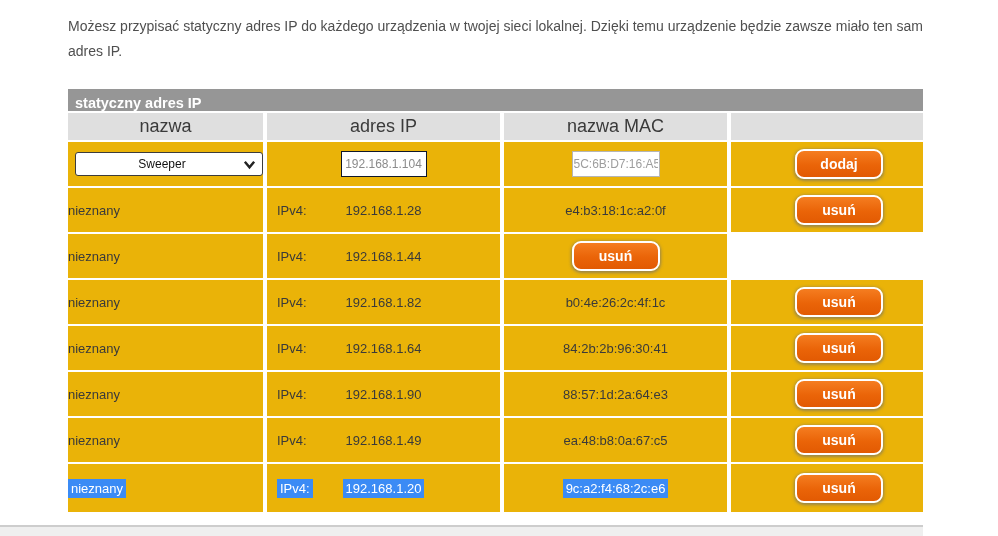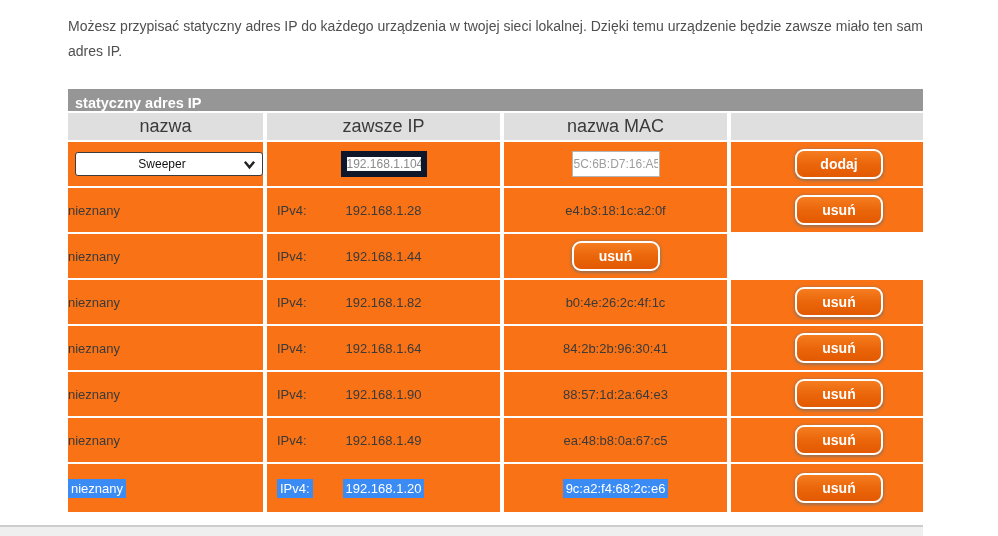--- a/index.html
+++ b/index.html
@@ -21,21 +21,21 @@
   }
 
   .grid-row {
     display:grid; grid-template-columns:195px 233px 223px 216px;
     column-gap:4px; margin-top:2px;
   }
   .header-row .cell { background:#dfdfdf; height:27px; }
   .header-row .cell { display:flex; align-items:center; justify-content:center;
     font-size:18px; color:#3a3a3a; }
 
-  .cell { background:#f97316; display:flex; align-items:center; justify-content:center;
+  .cell { background:#eab308; display:flex; align-items:center; justify-content:center;
     font-size:13px; color:#3a3a3a; }
   .data-row .cell { height:44px; }
   .last-row .cell { height:48px; }
 
   .name-cell { justify-content:flex-start; }
   .ip-cell { position:relative;text-align:right; }
   .ipv4-label { position:absolute; left:10px; }
 
   .select-wrap { position:relative; width:188px; margin-right:auto; margin-left:7px; }
   select.device-select {
@@ -43,21 +43,21 @@
     background:#ffffff; border:1px solid #3c3c3c; border-radius:3px;
     font-family:inherit; font-size:12px; color:#111;
     text-align:center; text-align-last:center; padding-right:24px; padding-left:10px;
   }
   .chevron { position:absolute; right:7px; top:6px; width:13px; height:13px; pointer-events:none; }
 
   input.txt-input {
     height:26px; background:#fff; text-align:center;
     font-family:inherit; font-size:12px;
   }
-  .ip-input { width:86px; border:6px solid #0f172a; color:#8b8b8b; }
+  .ip-input { width:86px; border:1px solid #0f172a; color:#8b8b8b; }
   .mac-input { width:88px; border:1px solid #b5b5b5; color:#9d9d9d; padding:0 1px; }
 
   .btn {
     min-width:88px; height:30px; padding:0 8px;
     background:linear-gradient(to bottom, #f57d20 0%, #ea6408 55%, #e25a02 100%);
     border:2px solid #ffffff; border-radius:9px;
     box-shadow:0 1px 3px 1px rgba(110,110,110,0.65);
     color:#ffffff; font-weight:bold; font-size:14px; font-family:inherit;
     cursor:pointer;
   }
@@ -77,21 +77,21 @@
   <p class="intro">Możesz przypisać statyczny adres IP do każdego urządzenia w twojej sieci lokalnej. Dzięki temu urządzenie będzie zawsze miało ten sam adres IP.</p>
 
   <div class="table-wrap">
 
     <div class="title-bar">
       <span>statyczny adres IP</span>
     </div>
 
     <div class="grid-row header-row" style="margin-top:0;">
       <div class="cell">nazwa</div>
-      <div class="cell">zawsze IP</div>
+      <div class="cell">adres IP</div>
       <div class="cell">nazwa MAC</div>
       <div class="cell"></div>
     </div>
 
     <div class="grid-row data-row">
       <div class="cell">
         <span class="select-wrap">
           <select class="device-select">
             <option>Sweeper</option>
           </select>

